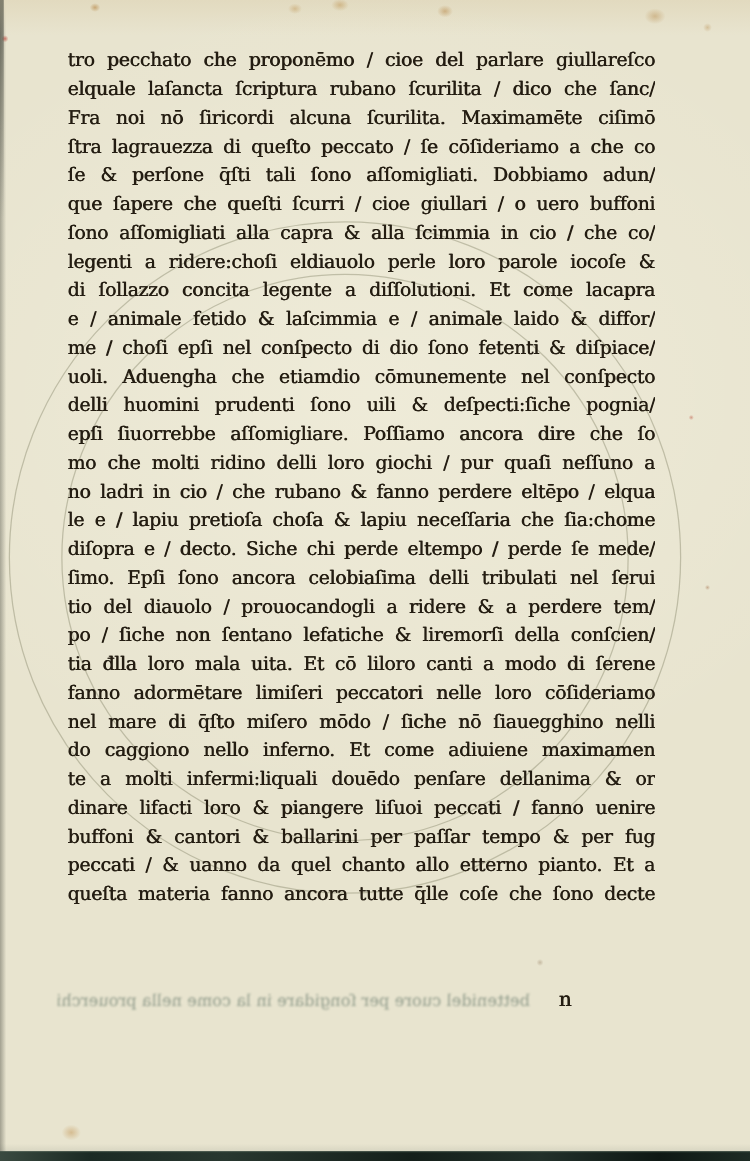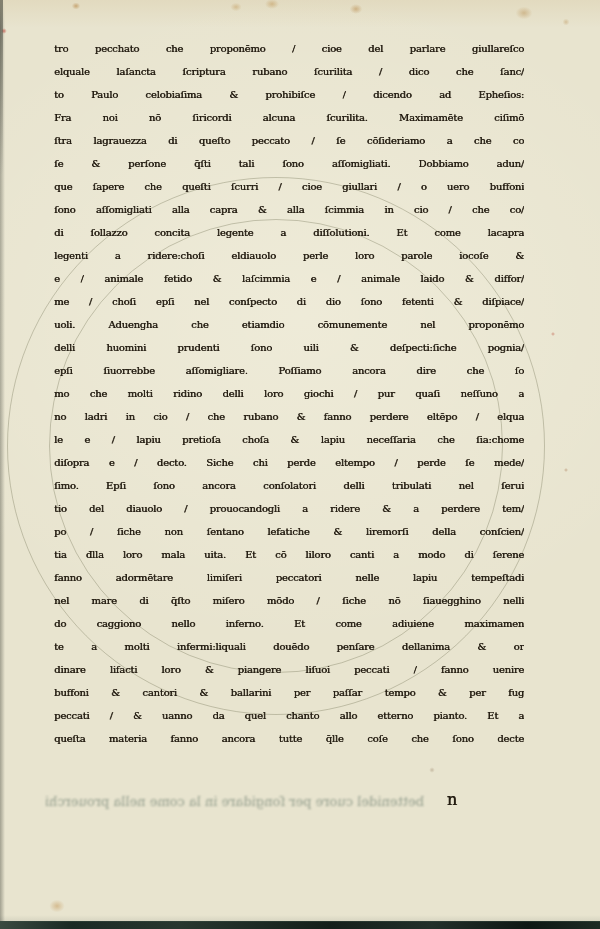--- a/index.html
+++ b/index.html
@@ -44,21 +44,21 @@
 
   
   .text-block {
     position: absolute;
     left: 54px;
     top: 37px;
     width: 470px;
     color: #241d12;
   }
   .tline {
-    font-size: 10px;
+    font-size: 15px;
     line-height: 23px;
     height: 23px;
     letter-spacing: -0.2px;
     white-space: nowrap;
     text-align: justify;
     text-align-last: justify;
     text-shadow: 0.45px 0 0 currentColor;
     overflow: hidden;
   }
 
@@ -119,42 +119,41 @@
 <div class="paper">
 
   <div class="wm outer"></div>
   <div class="wm inner"></div>
 
   <div class="show-through">bettenidel cuore per ſongidare in la come nella prouerchi</div>
 
   <div class="text-block">
       <div class="tline">tro pecchato che proponēmo / cioe del parlare giullareſco</div>
       <div class="tline">elquale laſancta ſcriptura rubano ſcurilita / dico che ſanc/</div>
-      <div class="tline">to Paulo celobiaſima &amp; prohibiſce / dicendo ad Epheſios:</div>
       <div class="tline">Fra noi nō ſiricordi alcuna ſcurilita. Maximamēte ciſimō</div>
       <div class="tline">ſtra lagrauezza di queſto peccato / ſe cōſideriamo a che co</div>
       <div class="tline">ſe &amp; perſone q̄ſti tali ſono aſſomigliati. Dobbiamo adun/</div>
       <div class="tline">que ſapere che queſti ſcurri / cioe giullari / o uero buffoni</div>
       <div class="tline">ſono aſſomigliati alla capra &amp; alla ſcimmia in cio / che co/</div>
+      <div class="tline">legenti a ridere:choſi eldiauolo perle loro parole iocoſe &amp;</div>
       <div class="tline">di ſollazzo concita legente a diſſolutioni. Et come lacapra</div>
-      <div class="tline">legenti a ridere:choſi eldiauolo perle loro parole iocoſe &amp;</div>
       <div class="tline">e / animale fetido &amp; laſcimmia e / animale laido &amp; diffor/</div>
       <div class="tline">me / choſi epſi nel conſpecto di dio ſono fetenti &amp; diſpiace/</div>
-      <div class="tline">uoli. Aduengha che etiamdio cōmunemente nel proponēmo</div>
+      <div class="tline">uoli. Aduengha che etiamdio cōmunemente nel conſpecto</div>
       <div class="tline">delli huomini prudenti ſono uili &amp; deſpecti:ſiche pognia/</div>
       <div class="tline">epſi ſiuorrebbe aſſomigliare. Poſſiamo ancora dire che ſo</div>
       <div class="tline">mo che molti ridino delli loro giochi / pur quaſi neſſuno a</div>
       <div class="tline">no ladri in cio / che rubano &amp; fanno perdere eltēpo / elqua</div>
       <div class="tline">le e / lapiu pretioſa choſa &amp; lapiu neceſſaria che ſia:chome</div>
       <div class="tline">diſopra e / decto. Siche chi perde eltempo / perde ſe mede/</div>
-      <div class="tline">ſimo. Epſi ſono ancora conſolatori delli tribulati nel ſerui</div>
+      <div class="tline">ſimo. Epſi ſono ancora celobiaſima delli tribulati nel ſerui</div>
       <div class="tline">tio del diauolo / prouocandogli a ridere &amp; a perdere tem/</div>
       <div class="tline">po / ſiche non ſentano lefatiche &amp; liremorſi della conſcien/</div>
       <div class="tline">tia đlla loro mala uita. Et cō liloro canti a modo di ſerene</div>
-      <div class="tline">fanno adormētare limiſeri peccatori nelle lapiu tempeſtadi</div>
+      <div class="tline">fanno adormētare limiſeri peccatori nelle loro cōſideriamo</div>
       <div class="tline">nel mare di q̄ſto miſero mōdo / ſiche nō ſiauegghino nelli</div>
       <div class="tline">do caggiono nello inferno. Et come adiuiene maximamen</div>
       <div class="tline">te a molti infermi:liquali douēdo penſare dellanima &amp; or</div>
       <div class="tline">dinare lifacti loro &amp; piangere liſuoi peccati / fanno uenire</div>
       <div class="tline">buffoni &amp; cantori &amp; ballarini per paſſar tempo &amp; per fug</div>
       <div class="tline">peccati / &amp; uanno da quel chanto allo etterno pianto. Et a</div>
       <div class="tline">queſta materia fanno ancora tutte q̄lle coſe che ſono decte</div>
     </div>
 
   <div class="signature">n</div>

